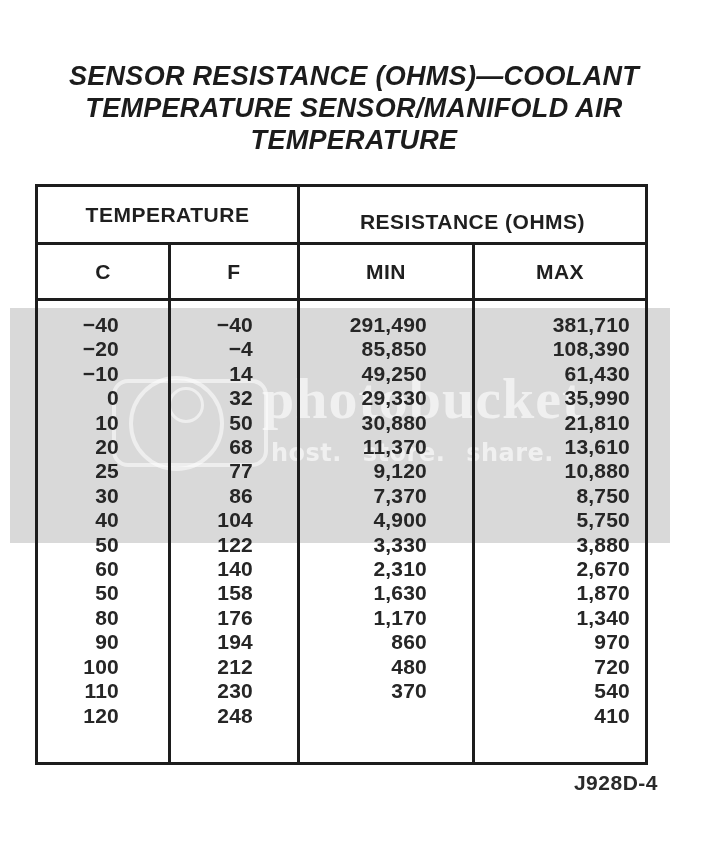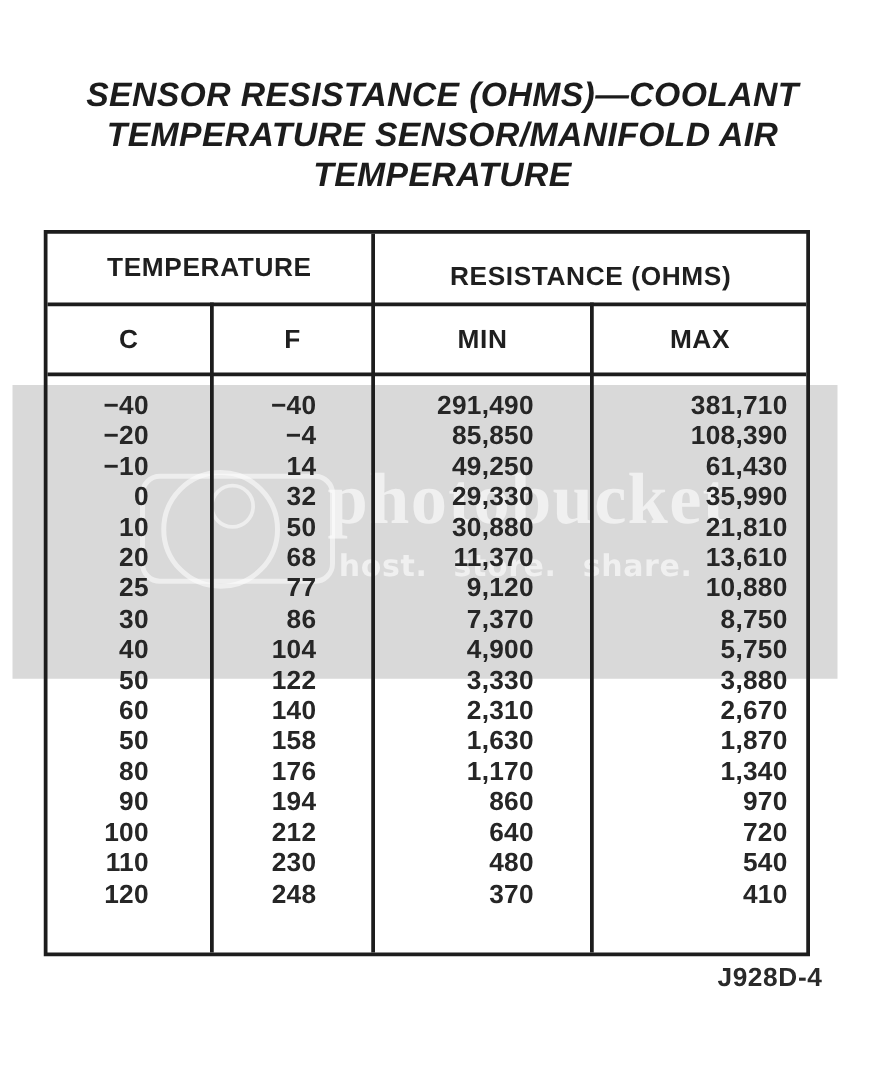--- a/index.html
+++ b/index.html
@@ -152,21 +152,20 @@
       <div>30,880</div>
       <div>11,370</div>
       <div>9,120</div>
       <div>7,370</div>
       <div>4,900</div>
       <div>3,330</div>
       <div>2,310</div>
       <div>1,630</div>
       <div>1,170</div>
       <div>860</div>
-      <div>640</div>
       <div>480</div>
       <div>370</div>
     </div>
   <div class="dcol dcol-max">
       <div>381,710</div>
       <div>108,390</div>
       <div>61,430</div>
       <div>35,990</div>
       <div>21,810</div>
       <div>13,610</div>

